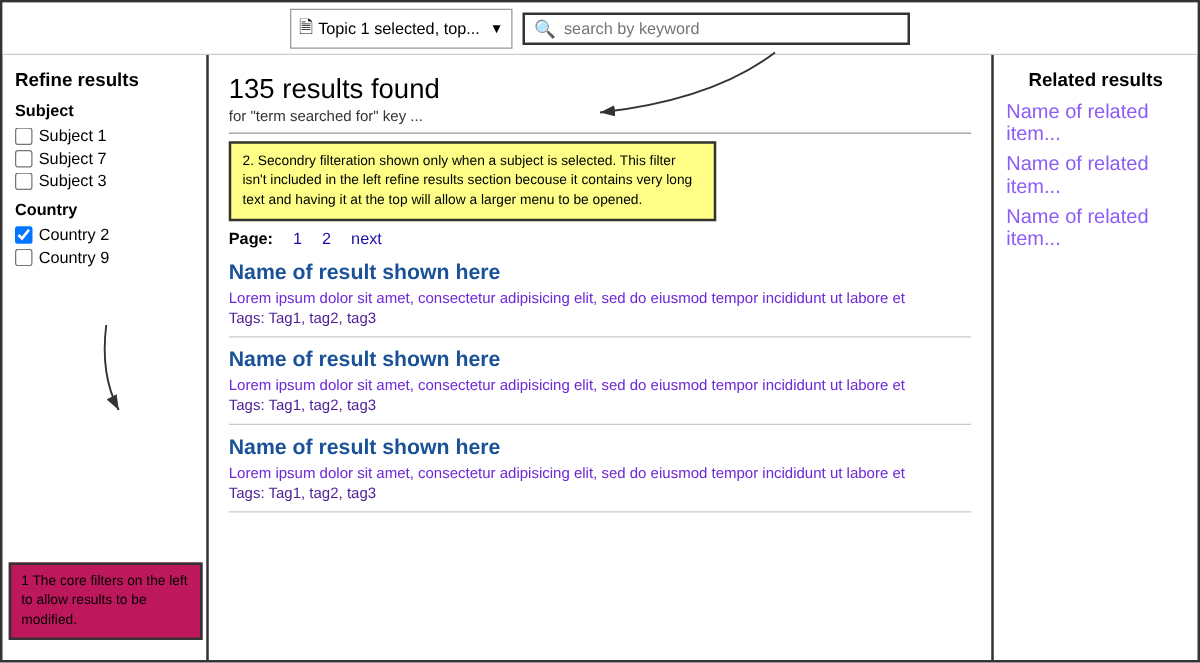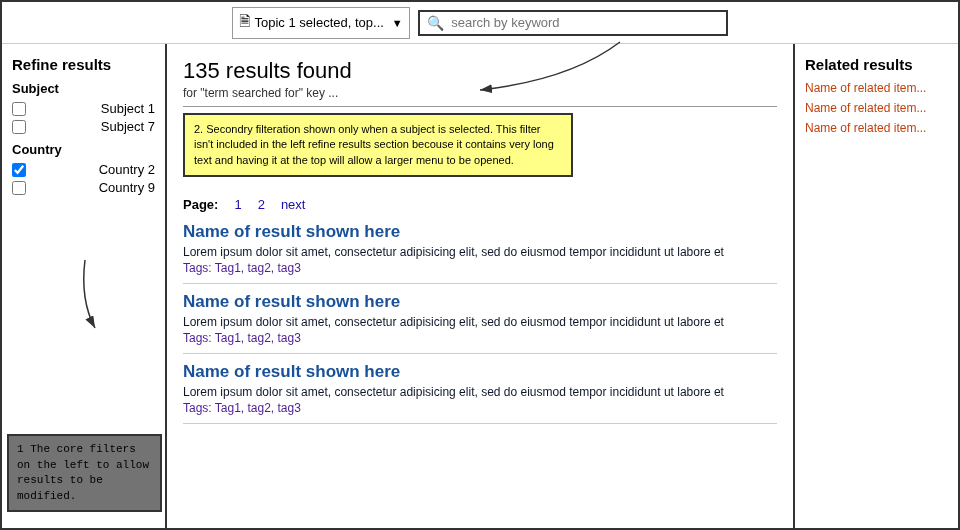--- a/index.html
+++ b/index.html
@@ -86,40 +86,38 @@
       font-weight: bold;
       margin-bottom: 5px;
       margin-top: 8px;
     }
     .filter-item {
       display: flex;
       align-items: center;
       gap: 5px;
       margin-bottom: 3px;
       font-size: 13px;
-      justify-content: space-between;
     }
     .filter-item input[type="checkbox"] {
       width: 14px;
       height: 14px;
       cursor: pointer;
     }
 
     
     .annotation-note-1 {
       position: absolute;
       bottom: 20px;
       left: 5px;
-      background: #737373;
+      background: #be185d;
       border: 2px solid #333;
       padding: 6px 8px;
       font-size: 11px;
       line-height: 1.4;
       width: 155px;
-      font-family: Liberation Mono, monospace;
     }
 
     
     .center-content {
       flex: 1;
       padding: 14px 16px;
       overflow-y: auto;
       position: relative;
     }
     .results-header h1 {
@@ -136,21 +134,21 @@
       border: none;
       border-top: 1px solid #999;
       margin-bottom: 6px;
     }
 
     
     .secondary-filter-row {
       display: flex;
       align-items: flex-start;
       justify-content: space-between;
-      margin-bottom: 20px;
+      margin-bottom: 6px;
     }
     .annotation-note-2 {
       background: #ffff88;
       border: 2px solid #333;
       padding: 7px 9px;
       font-size: 11px;
       line-height: 1.4;
       width: 390px;
     }
     .relevance-dropdown {
@@ -184,45 +182,46 @@
       border-bottom: 1px solid #ccc;
     }
     .result-title {
       font-size: 17px;
       color: #1a5299;
       font-weight: bold;
       margin-bottom: 3px;
     }
     .result-body {
       font-size: 12px;
-      color: #0f172a;
+      color: #6d28d9;
       margin-bottom: 2px;
     }
     .result-tags {
       font-size: 12px;
       color: #4c1d95;
     }
 
     
     .right-sidebar {
       width: 165px;
       min-width: 165px;
       border-left: 2px solid #333;
       padding: 12px 10px;
     }
     .right-sidebar h2 {
       font-size: 15px;
       font-weight: bold;
       margin-bottom: 8px;
+      text-align: center;
     }
     .related-link {
       display: block;
-      color: #c2410c;
+      color: #8b5cf6;
       text-decoration: none;
-      font-size: 12px;
+      font-size: 16px;
       margin-bottom: 6px;
     }
 
     
     .annotations-overlay {
       position: fixed;
       top: 0; left: 0;
       width: 960px;
       height: 530px;
       pointer-events: none;
@@ -265,20 +264,24 @@
     <div class="filter-group-label">Subject</div>
 
     <div class="filter-item">
       <input type="checkbox" id="subject1" style="">
       <label for="subject1">Subject 1</label>
     </div>
     <div class="filter-item">
       <input type="checkbox" id="subject2" style="">
       <label for="subject2">Subject 7</label>
     </div>
+    <div class="filter-item">
+      <input type="checkbox" id="subject3" style="">
+      <label for="subject3">Subject 3</label>
+    </div>
 
     <div class="filter-group-label">Country</div>
 
     <div class="filter-item">
       <input type="checkbox" id="country2" checked="" style="">
       <label for="country2">Country 2</label>
     </div>
     <div class="filter-item">
       <input type="checkbox" id="country3" style="">
       <label for="country3">Country 9</label>

